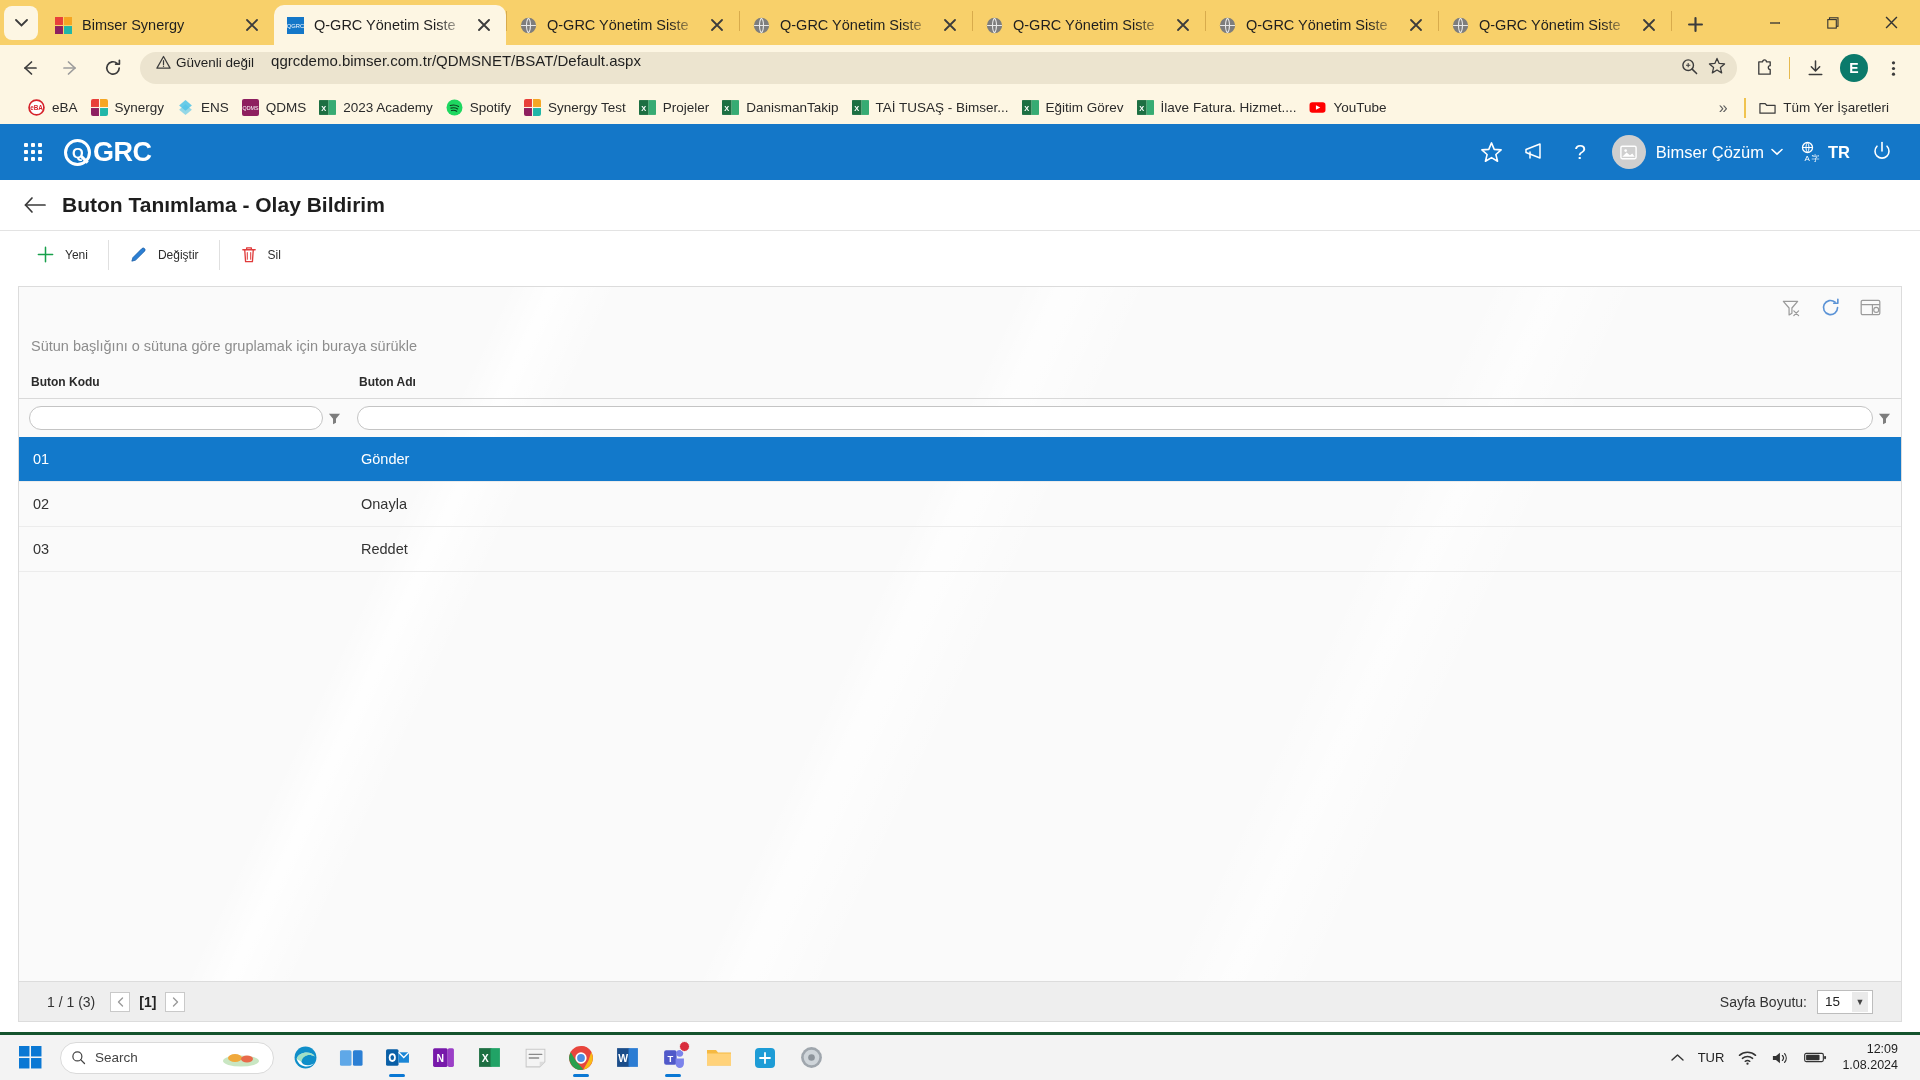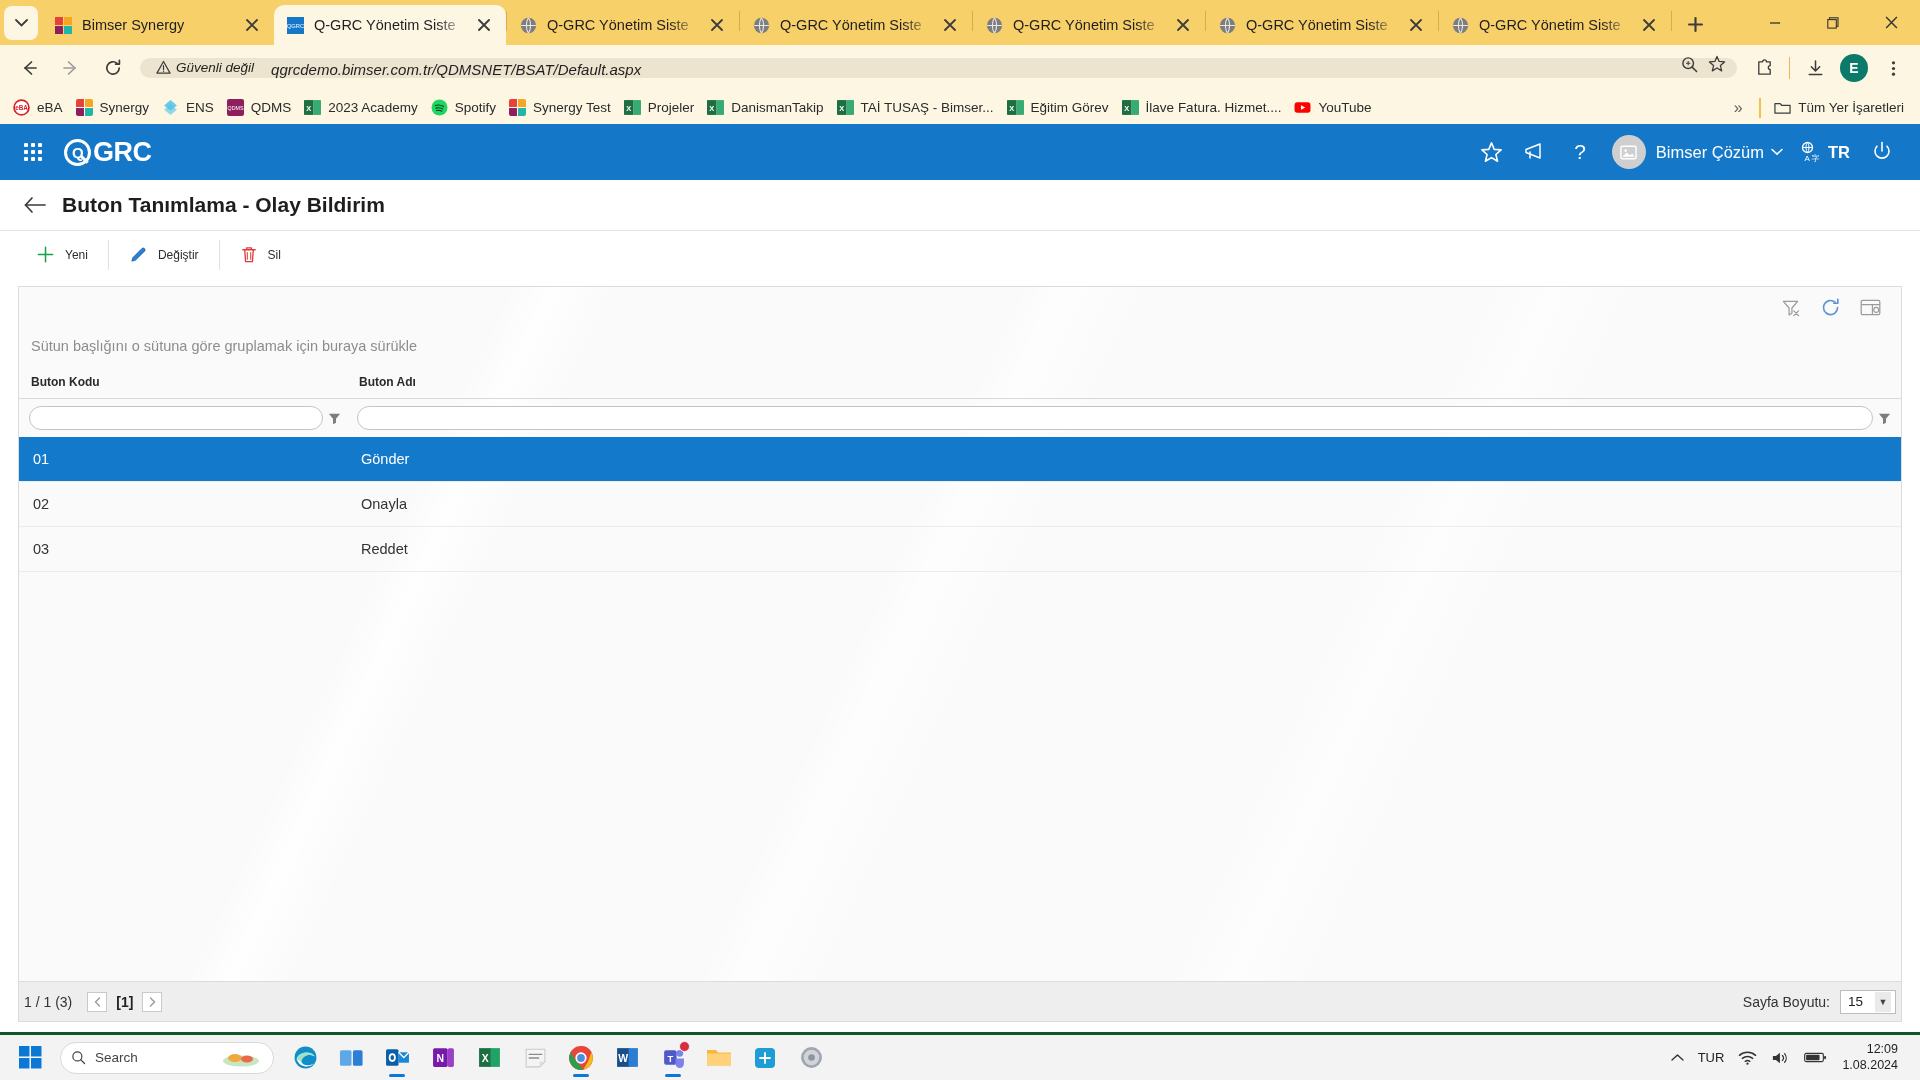--- a/index.html
+++ b/index.html
@@ -95,28 +95,27 @@
     flex: 0 0 46px;
   }
   .nav-btn {
     width: 34px; height: 34px; margin: 0 4px;
     display: flex; align-items: center; justify-content: center;
     border-radius: 50%;
     cursor: pointer; color: #3c3c3c;
   }
   .omnibox {
     flex: 1 1 auto;
-    height: 20px;
+    height: 32px;
     background: #ece4cf;
     border-radius: 17px;
-    display: flex; align-items: flex-end;
+    display: flex; align-items: flex-start;
     margin: 0 8px 0 6px;
     padding: 0 6px 0 10px;
     min-width: 0;
-    font-style: italic;
   }
   .not-secure {
     display: flex; align-items: center;
     padding: 3px 9px 3px 6px;
     border-radius: 12px;
     margin-right: 8px;
     flex: 0 0 auto;
   }
   .not-secure .lbl { font-size: 13.5px; color: #1f1f1f; margin-left: 5px; }
   .url-text {
@@ -140,21 +139,21 @@
     display: flex; align-items: center; justify-content: center;
     font-size: 14px; font-weight: bold; margin: 0 6px; cursor: pointer;
     flex: 0 0 28px;
   }
 
   
   .bookmarks {
     height: 33px;
     background: #fdf6e3;
     display: flex; align-items: center;
-    padding: 0 8px;
+    padding: 0 23px;
     flex: 0 0 33px;
   }
   .bm {
     display: flex; align-items: center;
     padding: 3px 8px 3px 5px;
     border-radius: 5px;
     cursor: pointer;
     white-space: nowrap;
     flex: 0 0 auto;
   }
@@ -367,21 +366,21 @@
   .row.selected .cell { color: #fff; }
   .row .cell.c1 { flex: 0 0 328px; }
   .row .cell.c2 { flex: 1 1 auto; }
   .grid-body { flex: 1 1 auto; overflow: hidden; }
 
   .grid-footer {
     height: 40px;
     background: #eeeeee;
     border-top: 1px solid #dcdcdc;
     display: flex; align-items: center;
-    padding: 0 5px;
+    padding: 0 28px;
     flex: 0 0 40px;
   }
   .pg-info { font-size: 14px; color: #333; margin-right: 12px; }
   .pg-btn {
     width: 20px; height: 20px;
     border: 1px solid #c9c9c9; background: #fff;
     display: flex; align-items: center; justify-content: center;
     margin: 0 3px; cursor: pointer; color: #9a9a9a; font-size: 11px;
   }
   .pg-cur { font-size: 14px; font-weight: bold; color: #222; margin: 0 6px; }

